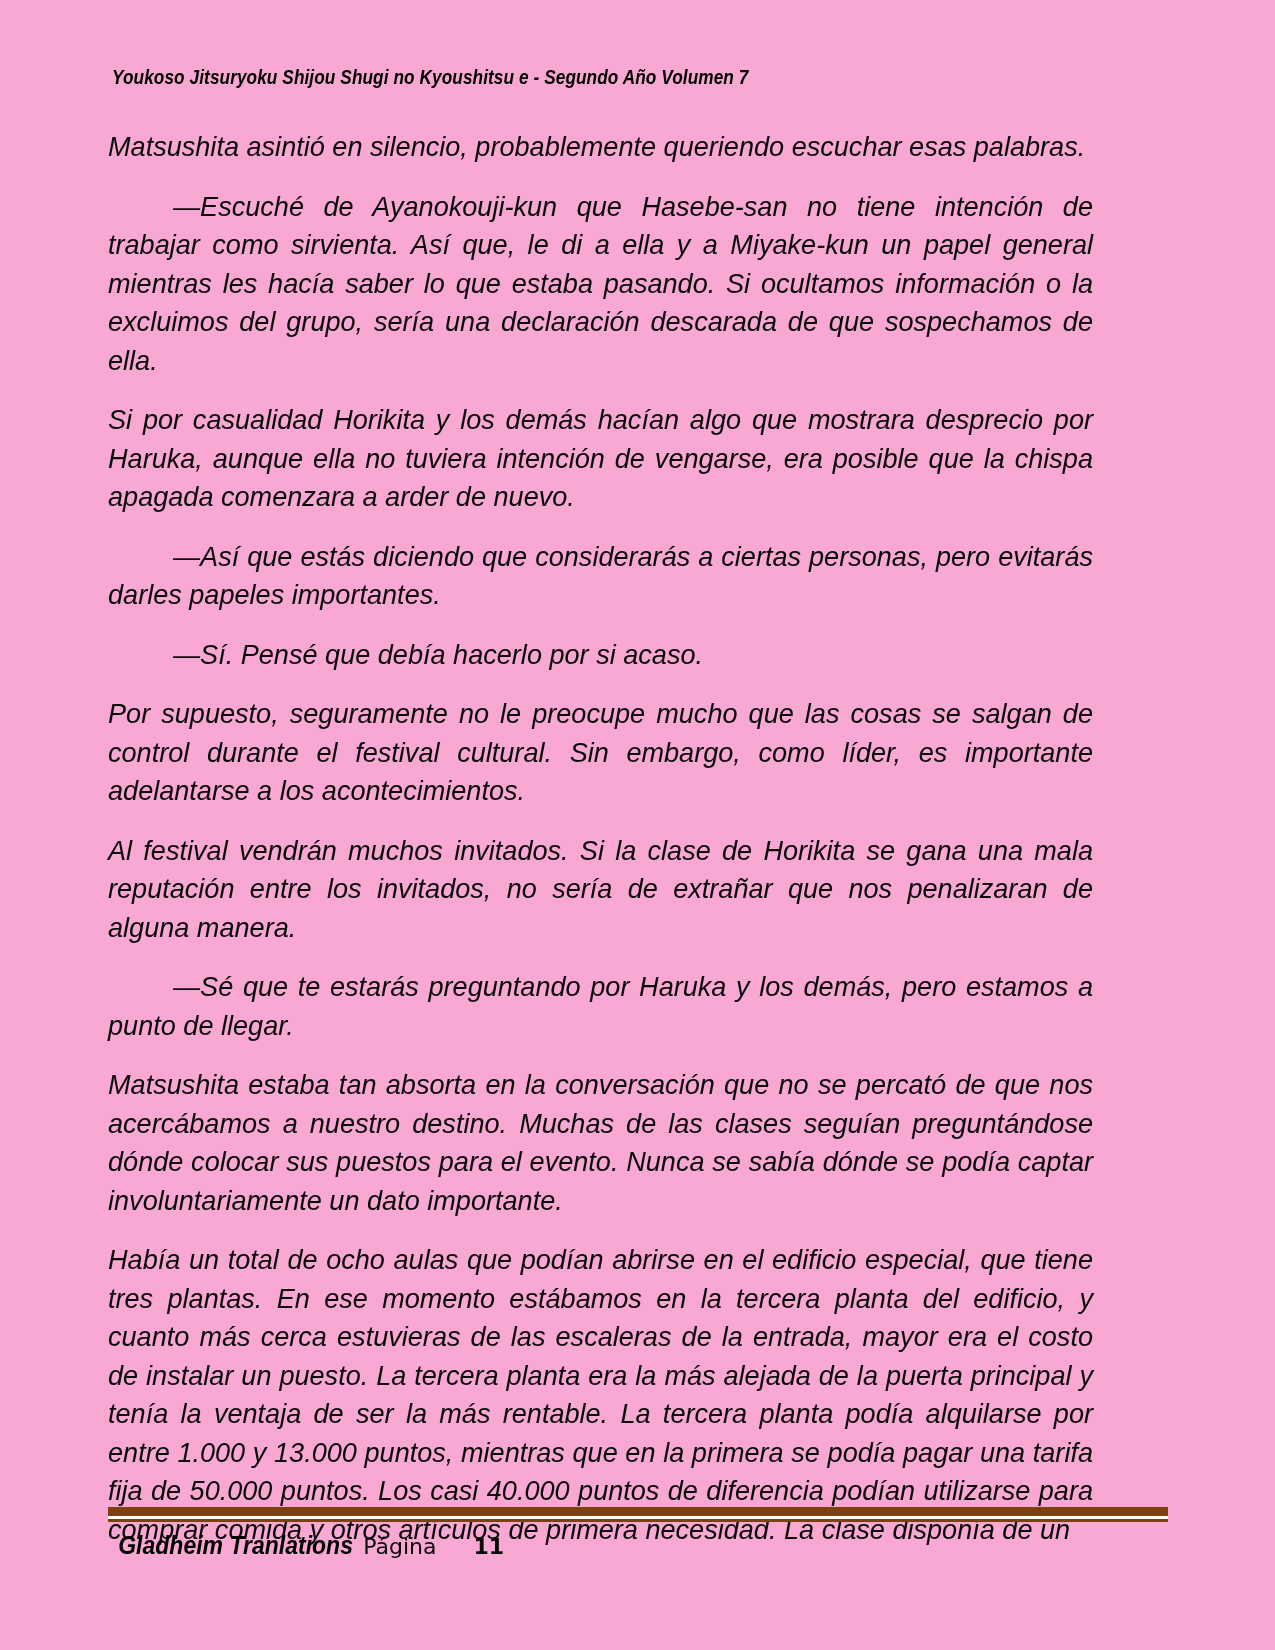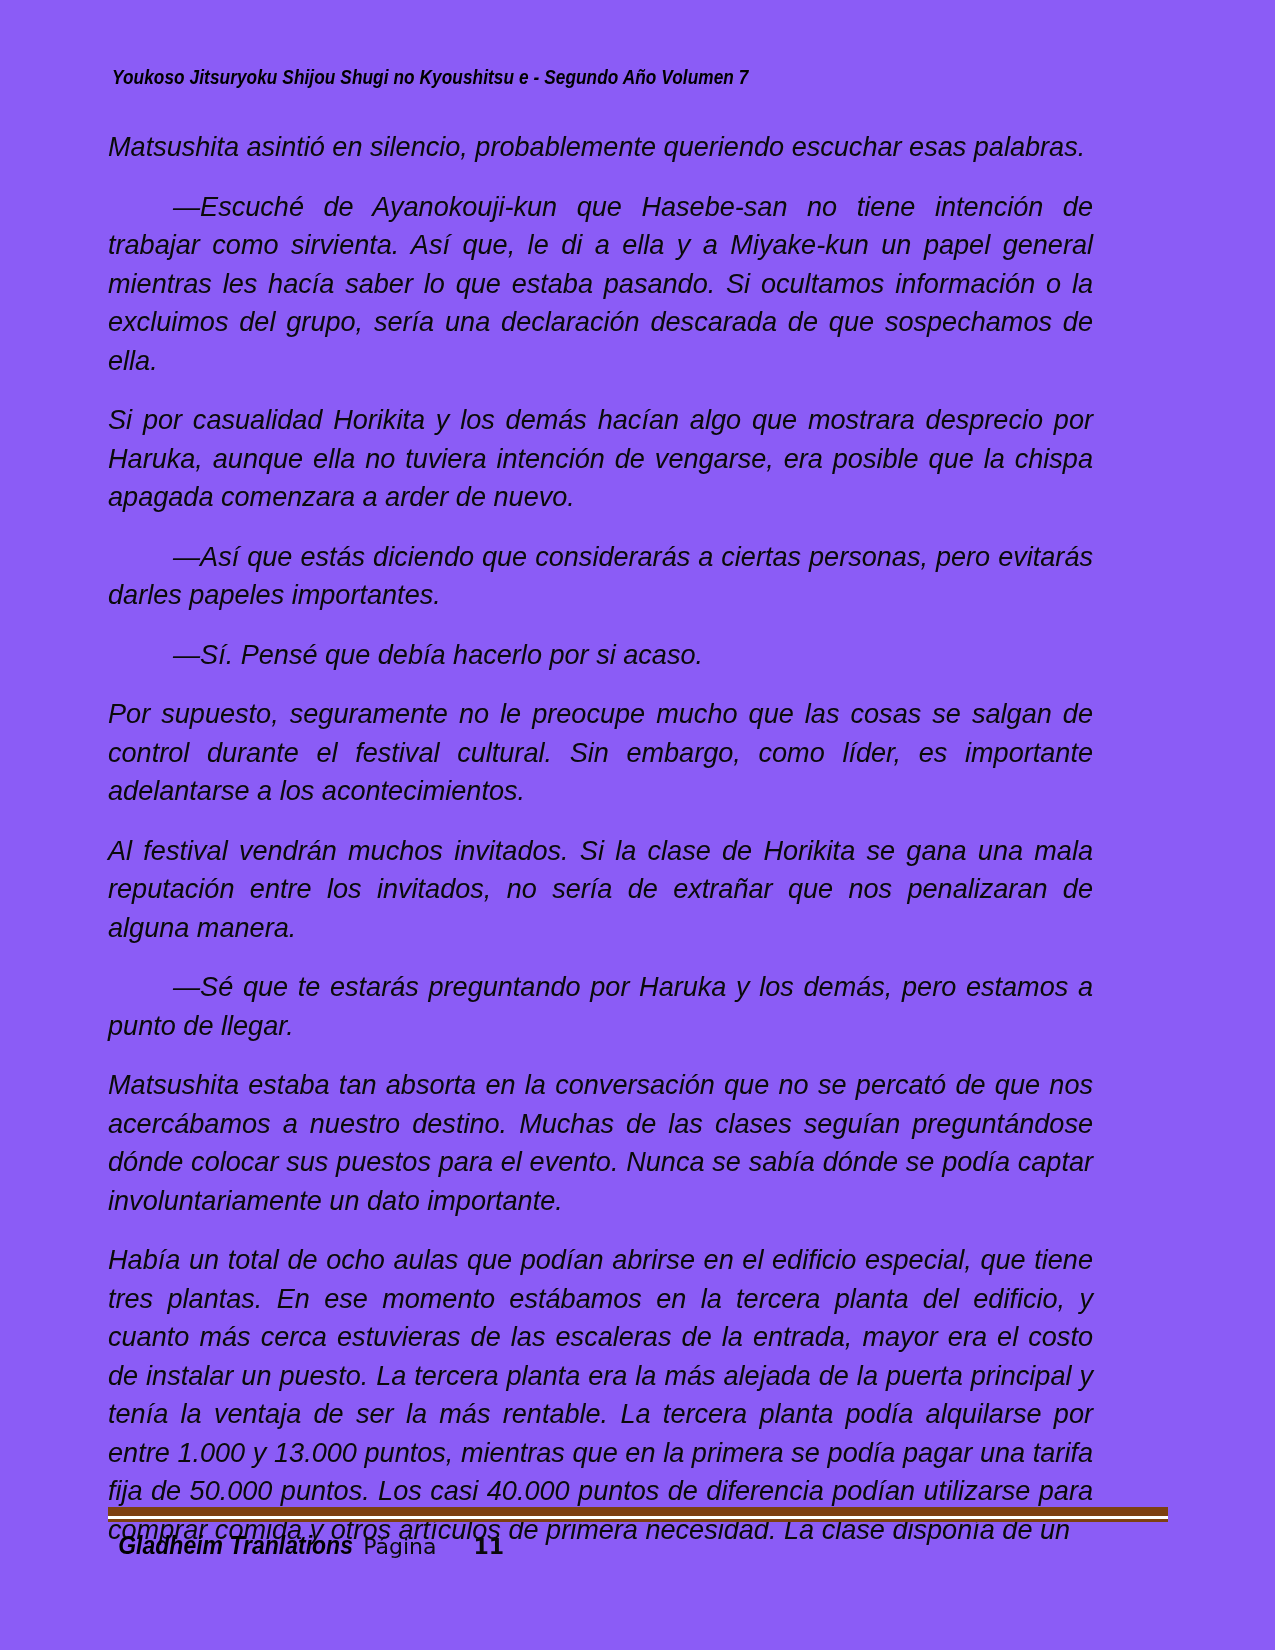--- a/index.html
+++ b/index.html
@@ -6,21 +6,21 @@
   html, body {
     margin: 0;
     padding: 0;
     background: #ffffff;
   }
 
   .page {
     position: relative;
     width: 1275px;
     height: 1650px;
-    background: #8b5cf6;
+    background: #f9a8d4;
     box-sizing: border-box;
     overflow: hidden;
     font-family: "Liberation Sans", "DejaVu Sans", sans-serif;
   }
 
   
   .doc-header {
     position: absolute;
     top: 66px;
     left: 112px;

